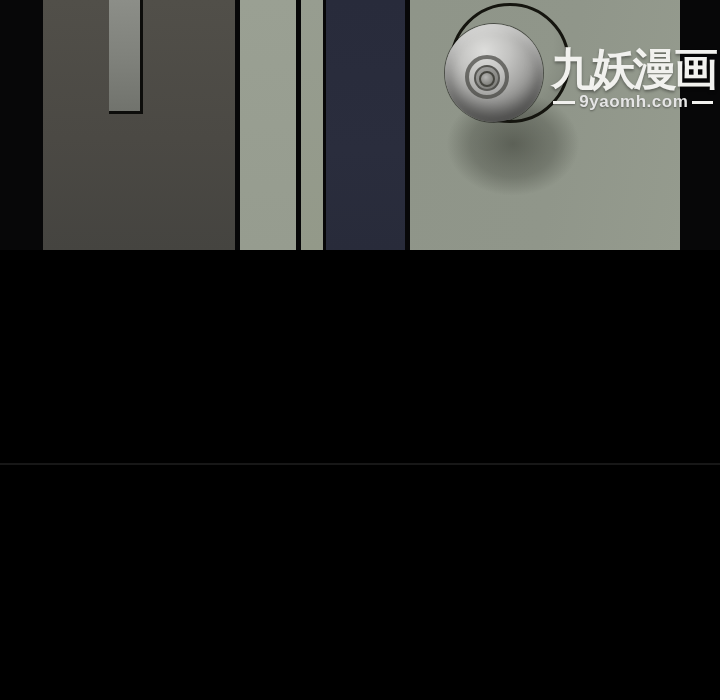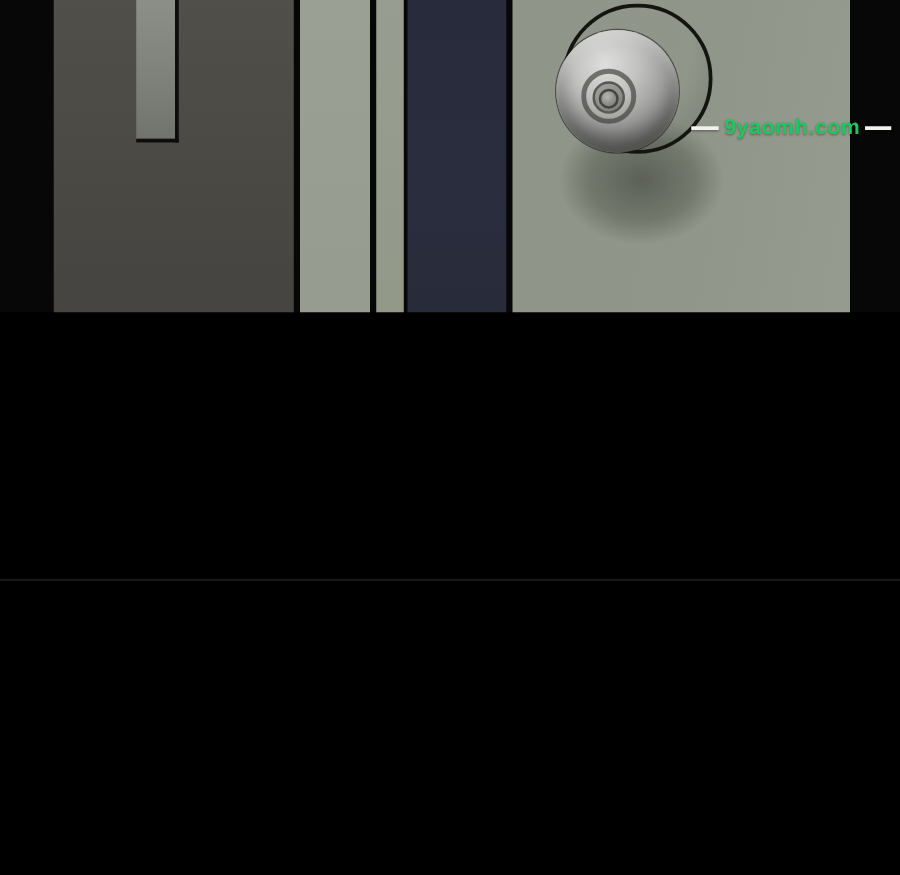--- a/index.html
+++ b/index.html
@@ -62,21 +62,21 @@
     background:radial-gradient(circle at 40% 35%,#b5b5b3 0%,#8b8b87 60%,#70706c 100%);}
 
   
   .wm-title{left:551px;top:46px;font-size:44px;font-weight:bold;line-height:46px;
     letter-spacing:-3px;color:#f1f1ee;white-space:nowrap;
     text-shadow:0 2px 3px rgba(0,0,0,.35);}
   .wm-row{left:553px;top:92px;width:160px;display:flex;align-items:center;}
   .wm-dash{height:3px;background:#f1f1ee;box-shadow:0 1px 2px rgba(0,0,0,.35);}
   .wm-dash.l{width:28px;margin-right:4px;}
   .wm-dash.r{width:26px;margin-left:4px;}
-  .wm-site{font-size:17px;font-weight:bold;color:#22c55e;letter-spacing:.5px;
+  .wm-site{font-size:17px;font-weight:bold;color:#e5e5e5;letter-spacing:.5px;
     text-shadow:0 1px 2px rgba(0,0,0,.4);white-space:nowrap;}
 
   
   .panel2{left:0;top:250px;width:720px;height:213px;background:#000;}
   .panel-divider{left:0;top:463px;width:720px;height:2px;background:#171717;}
   .panel3{left:0;top:465px;width:720px;height:235px;background:#000;}
 </style>
 </head>
 <body>
 
@@ -93,20 +93,21 @@
 
     <div class="abs door-main"></div>
     <div class="abs knob-shadow"></div>
     <div class="abs knob-outline"></div>
     <div class="abs knob-face">
       <div class="knob-collar"></div>
       <div class="knob-ring"></div>
       <div class="knob-core"></div>
     </div>
 
+    <div class="abs wm-title">九妖漫画</div>
     <div class="abs wm-row">
       <div class="wm-dash l"></div>
       <span class="wm-site">9yaomh.com</span>
       <div class="wm-dash r"></div>
     </div>
   </div>
 
   <div class="abs panel2"></div>
   <div class="abs panel-divider"></div>
   <div class="abs panel3"></div>

